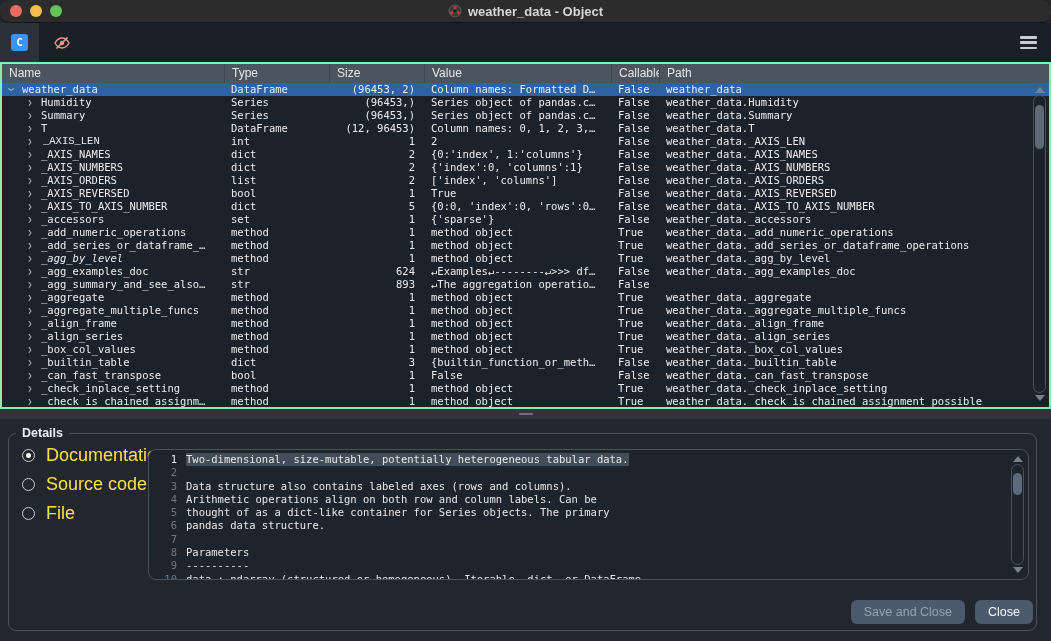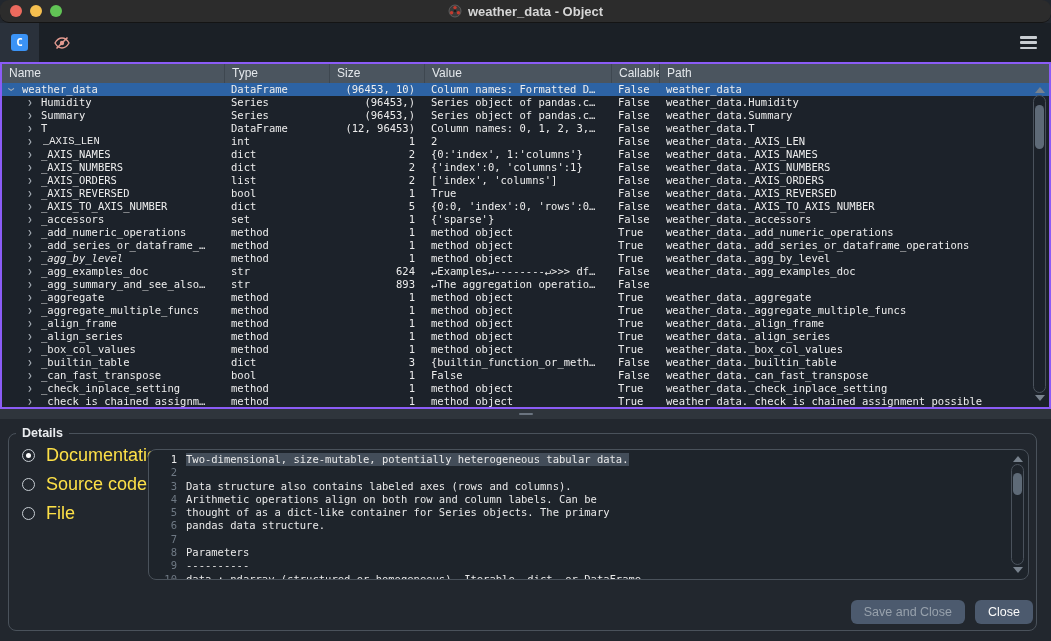--- a/index.html
+++ b/index.html
@@ -21,21 +21,21 @@
   .c-badge{width:17px;height:17px;border-radius:3px;background:#3B93F6;color:#fff;
            font-family:"DejaVu Sans Mono",monospace;font-size:11px;font-weight:bold;
            display:flex;align-items:center;justify-content:center;}
   .eye-btn{position:absolute;left:53px;top:11px;width:18px;height:18px;}
   .menu-btn{position:absolute;right:14px;top:13px;width:17px;height:13px;display:flex;
             flex-direction:column;justify-content:space-between;}
   .menu-btn span{display:block;height:2.5px;background:#C9CDD2;border-radius:1px;}
 
   
   .table-panel{position:absolute;top:62px;left:0;width:1051px;height:347px;box-sizing:border-box;
-               border:2px solid #8b5cf6;background:#1C222A;}
+               border:2px solid #86efac;background:#1C222A;}
   .thead{display:grid;grid-template-columns:222px 105px 95px 187px 48px 1fr;height:19px;
          background:#4B555F;color:#E4E8EC;font-size:12px;line-height:19px;}
   .th{padding-left:7px;overflow:hidden;white-space:nowrap;border-left:1px solid #3E4750;}
   .th:first-child{border-left:none;}
   .tbody{position:absolute;top:19px;left:0;right:0;bottom:0;overflow:hidden;
          font-family:"DejaVu Sans Mono",monospace;font-size:10.5px;color:#EDEDED;}
   .trow{display:grid;grid-template-columns:222px 105px 95px 187px 48px 1fr;height:13px;
         line-height:13px;white-space:nowrap;}
   .trow.selected{background:#2D63A4;}
   .td{overflow:hidden;padding-left:7px;}
@@ -142,21 +142,21 @@
     <div class="th">Callable</div>
     <div class="th">Path</div>
   </div>
   <div class="tbody">
       <div class="trow selected">
         <div class="td name-cell">
           <span class="chev open" style="margin-left: 4px;">❯</span>
           <span style="margin-left: 6px;">weather_data</span>
         </div>
         <div class="td">DataFrame</div>
-        <div class="td size">(96453, 10)</div>
+        <div class="td size">(96453, 2)</div>
         <div class="td">Column names: Formatted D…</div>
         <div class="td">False</div>
         <div class="td">weather_data</div>
       </div>
       <div class="trow">
         <div class="td name-cell">
           <span class="chev" style="margin-left: 23px;">❯</span>
           <span style="margin-left: 6px;">Humidity</span>
         </div>
         <div class="td">Series</div>

